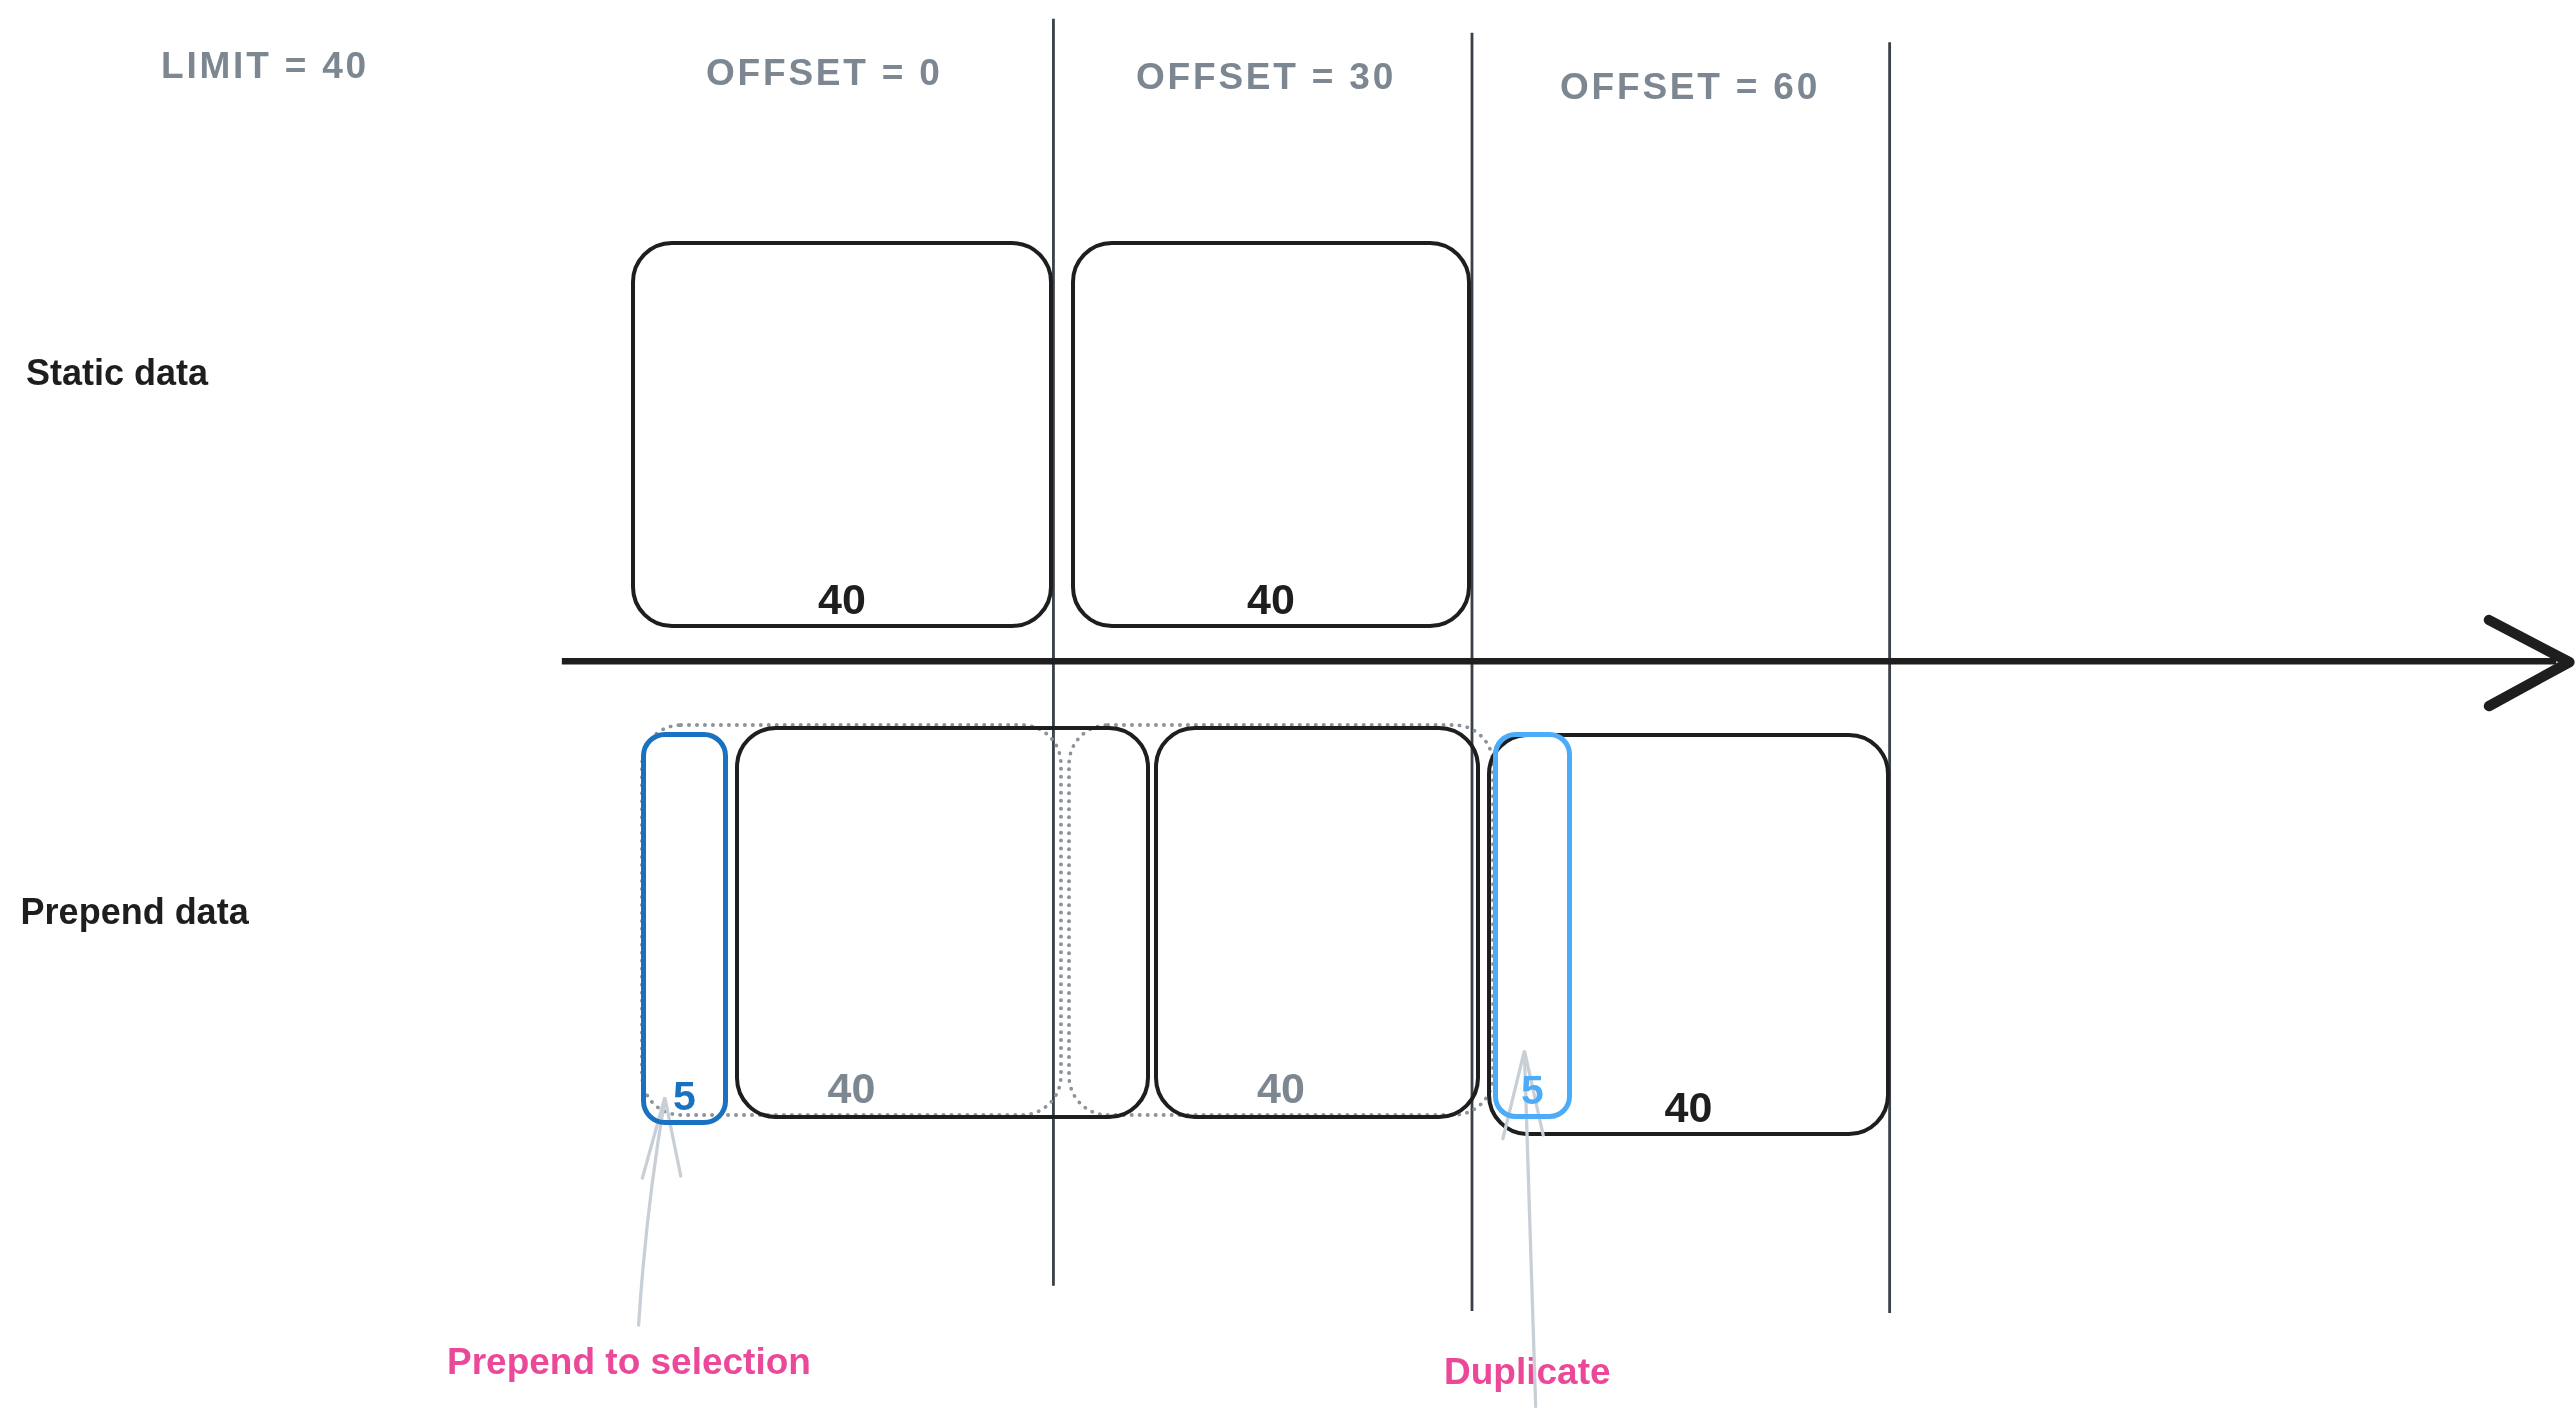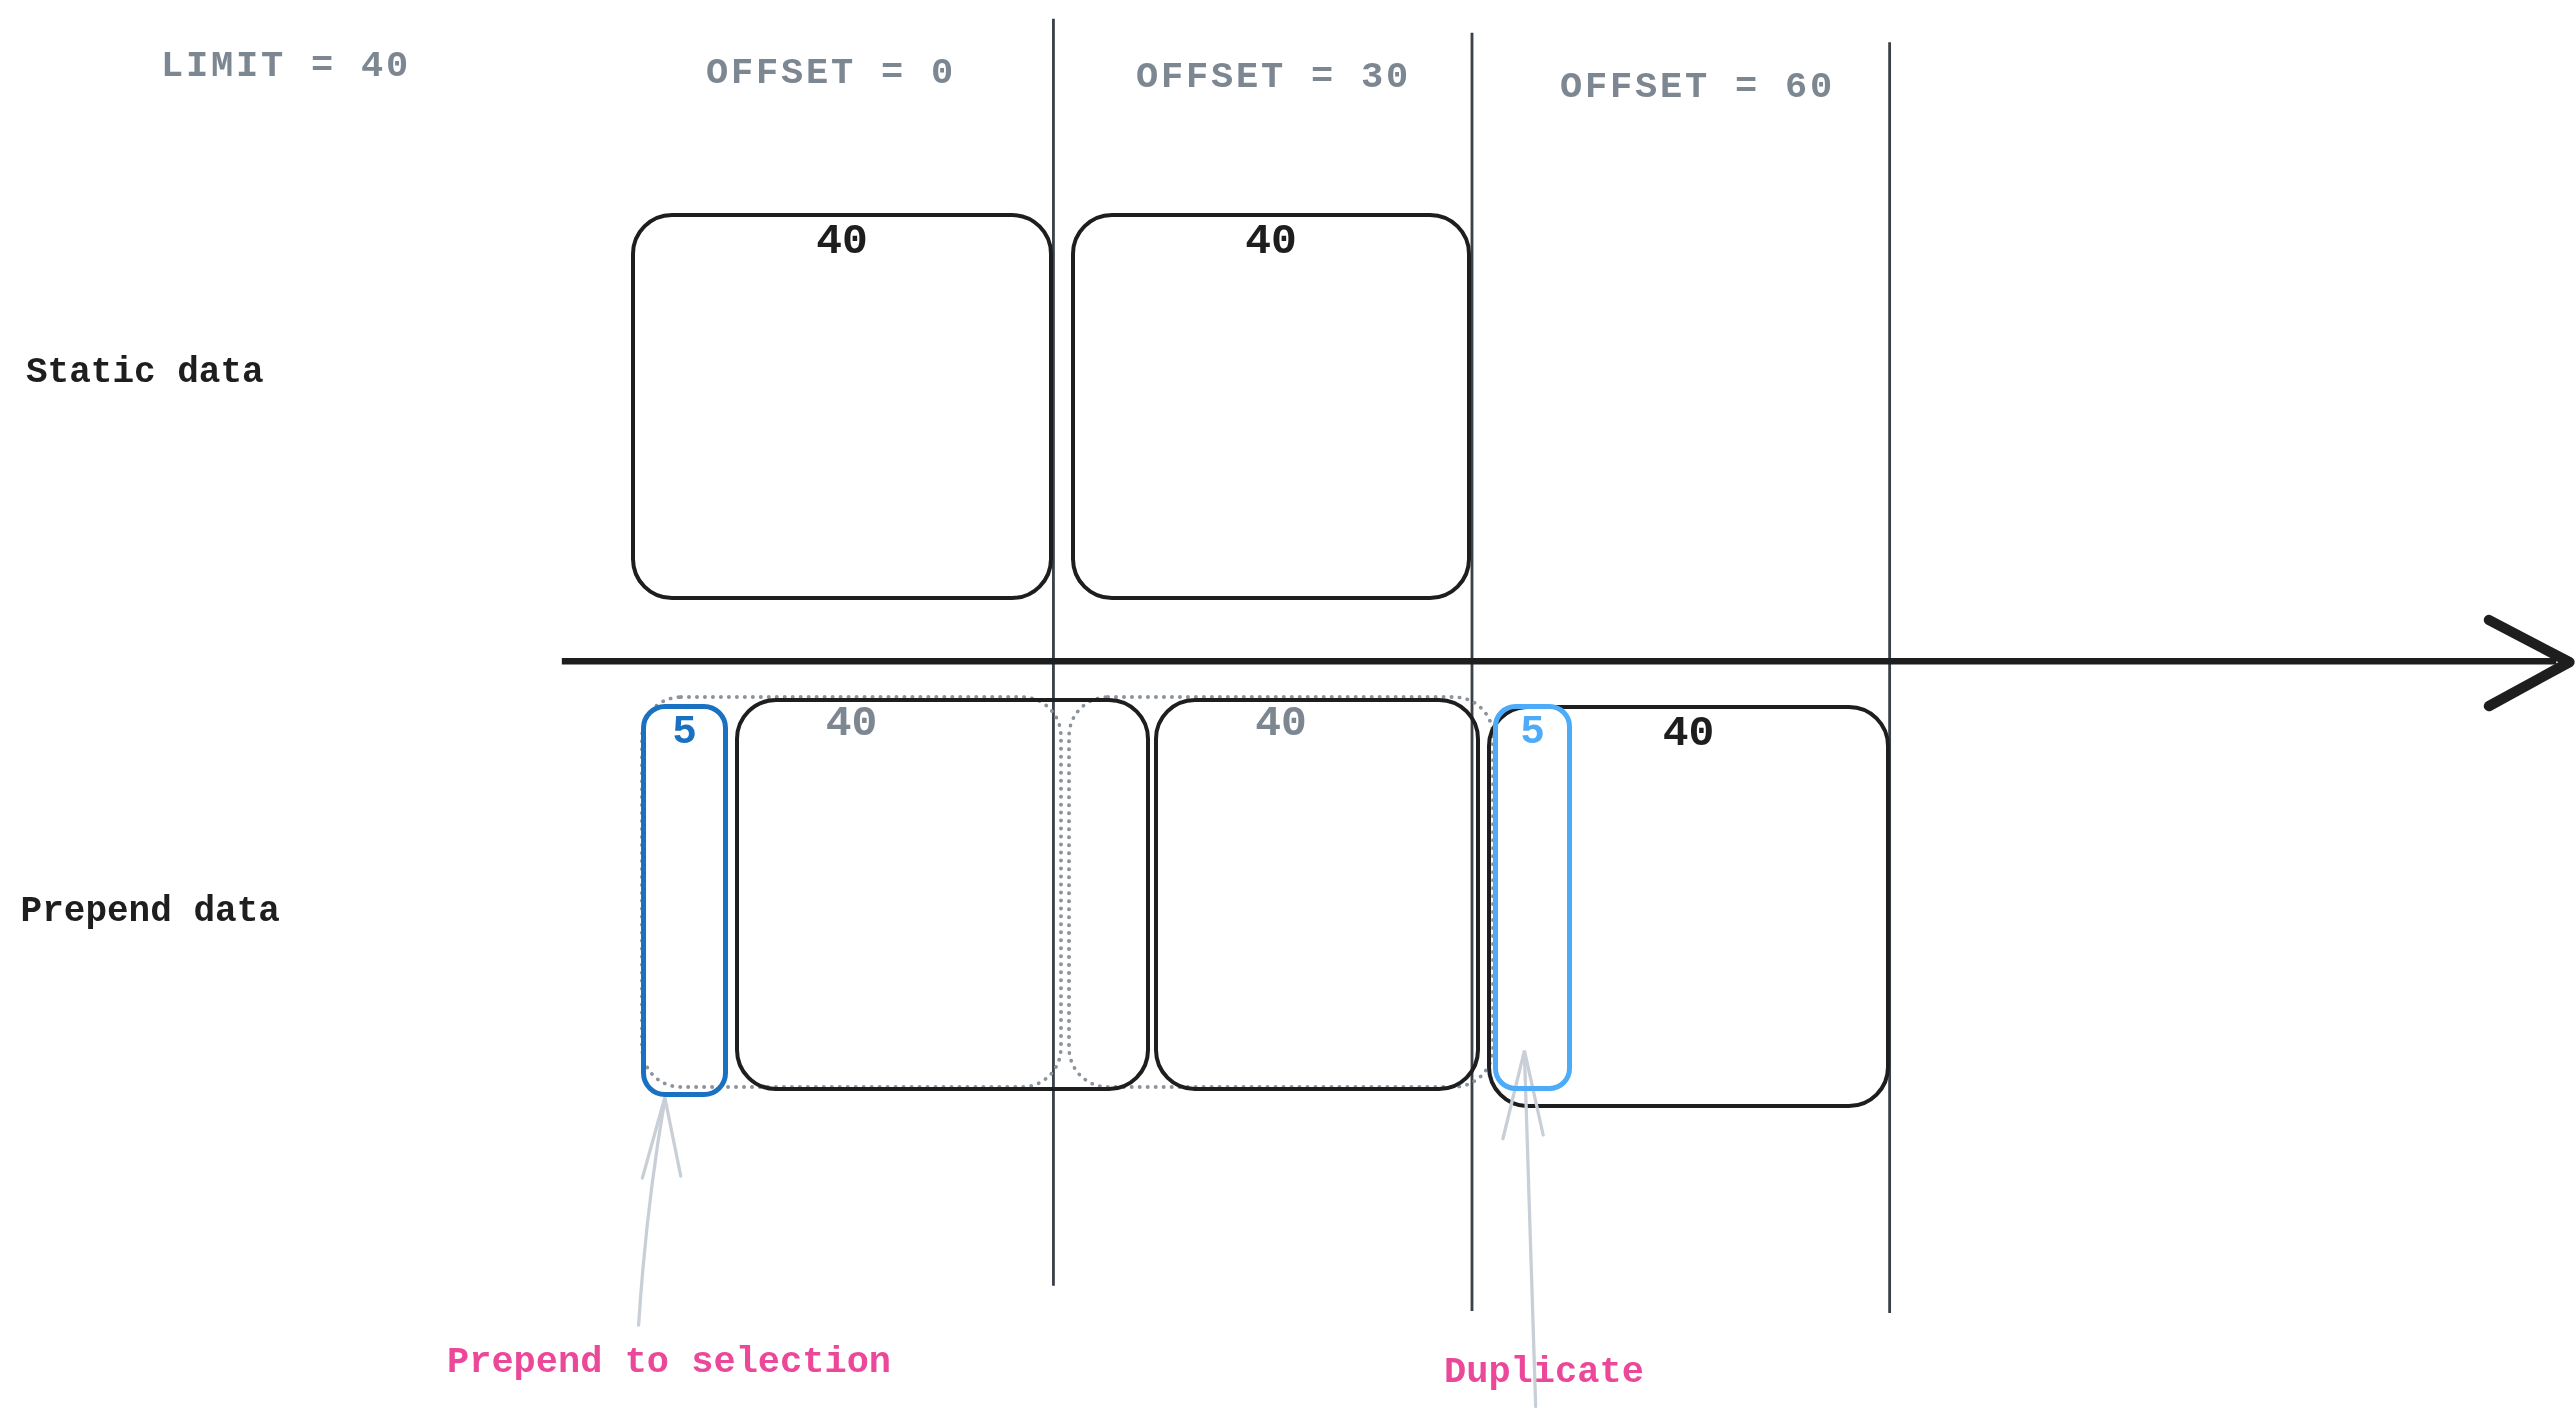--- a/index.html
+++ b/index.html
@@ -1,21 +1,21 @@
 <!DOCTYPE html>
 <html style="font-size:15px"><head>
 <meta charset="utf-8">
 <style>
   html,body{margin:0;padding:0;background:#ffffff;}
   .canvas{
     position:relative;
     width:2576px;height:1416px;
     background:#ffffff;
     overflow:hidden;
-    font-family:Liberation Mono, monospace;
+    font-family:Liberation Sans, sans-serif;
     color:#1e1e1e;
   }
   .lbl{position:absolute;white-space:nowrap;}
   .hdr{
     color:#7d8792;
     font-size:37px;
     font-weight:bold;
     letter-spacing:2.8px;
   }
   .rowlbl{
@@ -24,23 +24,24 @@
     font-weight:bold;
   }
   .note{
     color:#ec4899;
     font-size:37px;
     font-weight:bold;
   }
   .box{
     position:absolute;
     box-sizing:border-box;
-    display:flex;align-items:flex-start;justify-content:center;
+    display:flex;align-items:flex-end;justify-content:center;
     background:transparent;
     font-weight:bold;
+    margin-top:28px;
   }
   .solid{
     border:4.7px solid #1e1e1e;
     border-radius:41px;
     font-size:43px;
     color:#1e1e1e;
     z-index:3;
   }
   .dotted{
     border:4.7px dotted #8b939c;

